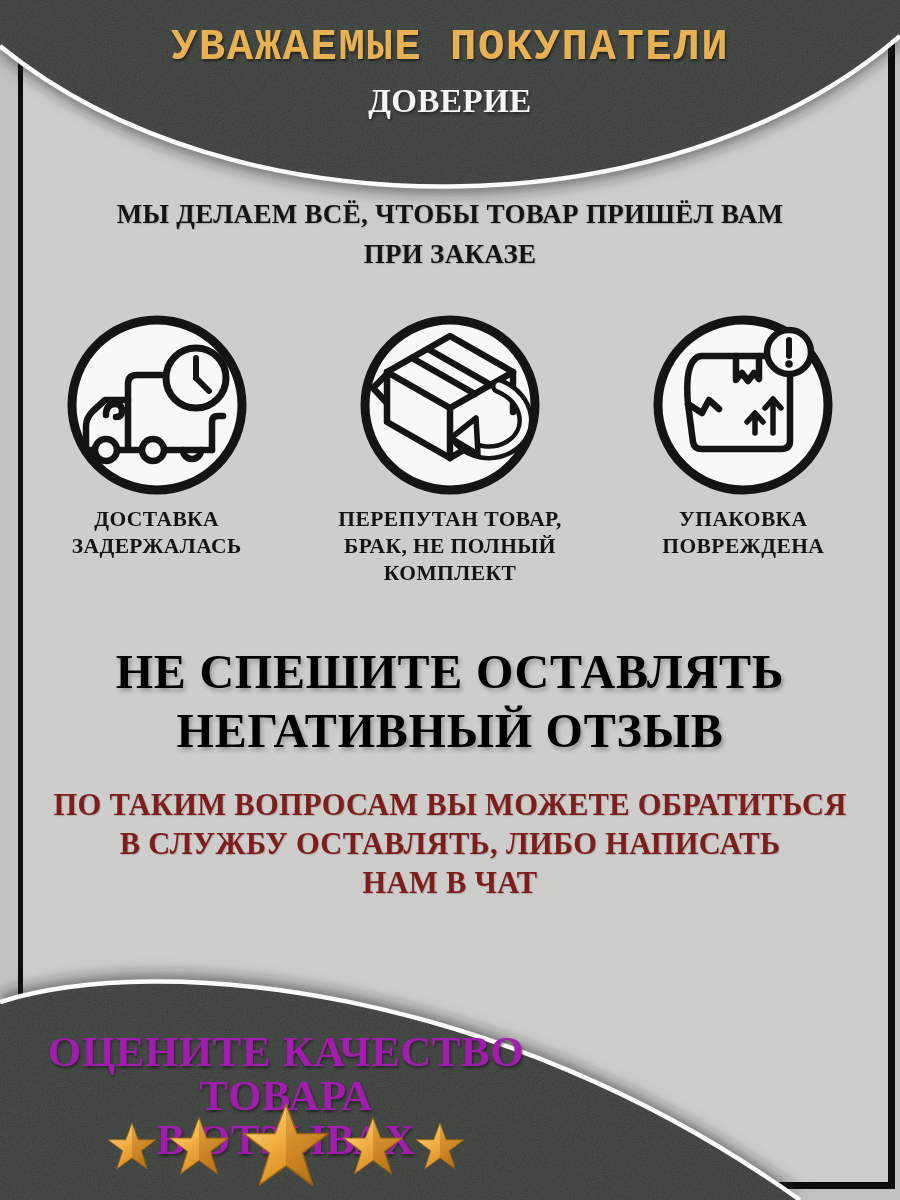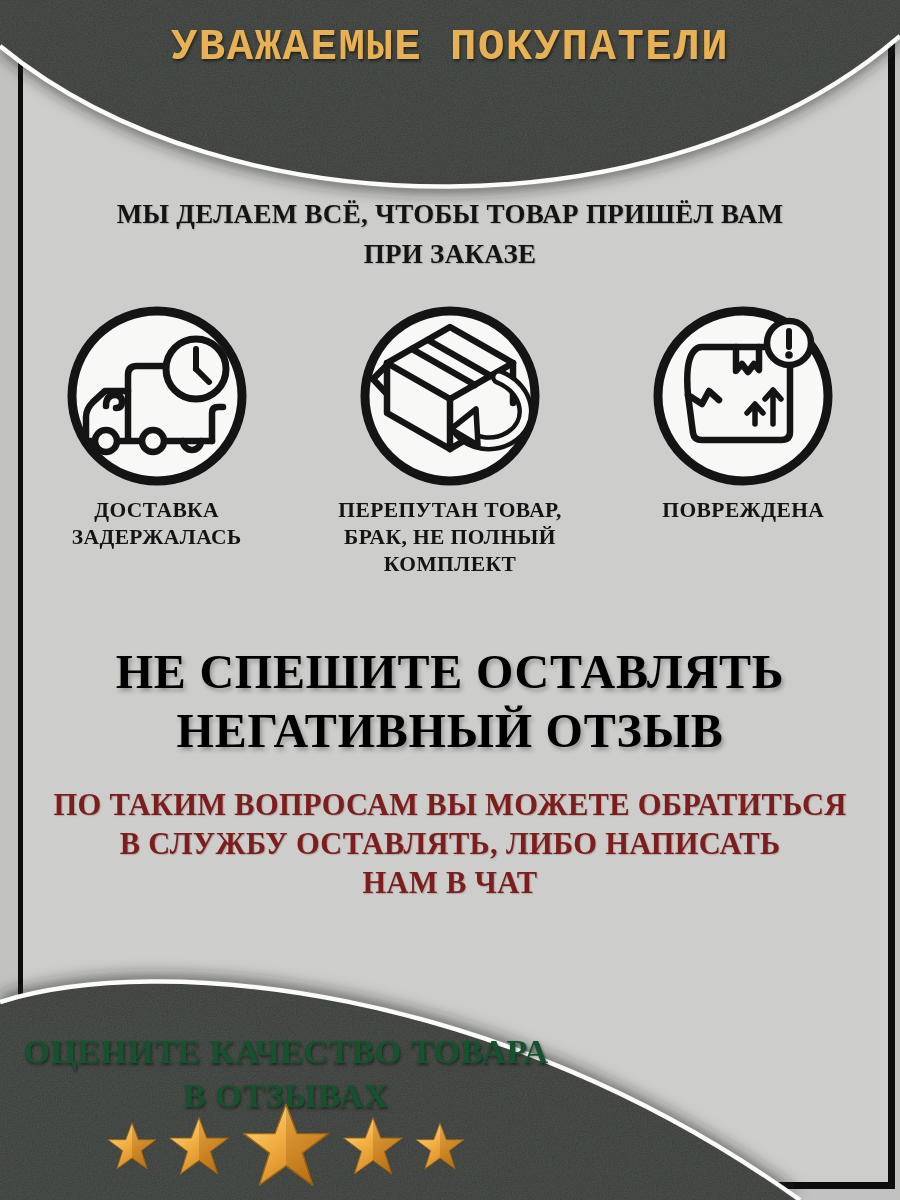--- a/index.html
+++ b/index.html
@@ -22,34 +22,34 @@
 
   
   .header-text{top:22px;}
   .h-title{font-size:44px;color:#e8b254;letter-spacing:1.5px;text-shadow:1px 2px 3px rgba(0,0,0,.55);font-family:Liberation Mono, monospace;}
   .h-sub{font-size:33px;color:#f5f5f2;line-height:38px;margin-top:10px;letter-spacing:.5px;text-shadow:1px 2px 3px rgba(0,0,0,.5);}
 
   
   .intro{top:194px;font-size:27px;line-height:40px;color:#141414;letter-spacing:.3px;text-shadow:1px 1px 1px rgba(0,0,0,.18);}
 
   
-  .issues{top:305px;left:10px;right:10px;position:absolute;display:flex;}
+  .issues{top:314px;left:10px;right:10px;position:absolute;display:flex;}
   .issue{flex:1;text-align:center;}
   .issue svg{display:block;margin:0 auto;}
   .issue-label{margin-top:10px;font-size:21.5px;line-height:27px;color:#141414;letter-spacing:.4px;}
 
   
   .warning{top:642px;font-size:48px;line-height:59px;color:#000000;letter-spacing:.8px;text-shadow:2px 3px 4px rgba(0,0,0,.28);}
 
   
   .support{top:786px;font-size:30.5px;line-height:39px;color:#7f1d1d;letter-spacing:.3px;text-shadow:1px 1px 1px rgba(0,0,0,.18);}
 
   
   .footer-text{top:1030px;left:12px;width:548px;position:absolute;text-align:center;
-    font-size:34px;line-height:44px;color:#14532d;letter-spacing:.5px;text-shadow:1px 2px 3px rgba(0,0,0,.5);}
+    font-size:43px;line-height:44px;color:#a21caf;letter-spacing:.5px;text-shadow:1px 2px 3px rgba(0,0,0,.5);}
   .stars{top:1102px;left:12px;width:548px;position:absolute;display:flex;
     justify-content:center;align-items:center;gap:9px;}
   .star-s{width:52px;height:50px;}
   .star-m{width:64px;height:62px;}
   .star-b{width:92px;height:89px;}
 </style>
 </head>
 <body>
 
 <div class="panel"></div>
@@ -81,20 +81,21 @@
   <g clip-path="url(#darkclip)" opacity="0.16">
     <rect width="900" height="1200" filter="url(#grain)"></rect>
   </g>
   <path d="M0,46 C230,235 670,235 900,36" fill="none" stroke="#fbfbf9" stroke-width="4.5"></path>
   <path d="M0,1002 C160,952 500,985 800,1200" fill="none" stroke="#fbfbf9" stroke-width="4.5"></path>
 </svg>
 
 <div class="abs ctr header-text">
   <div class="h-title">УВАЖАЕМЫЕ ПОКУПАТЕЛИ</div>
   <div class="h-sub">
+    <div>ДОВЕРИЕ</div>
   </div>
 </div>
 
 <div class="abs ctr intro">
   <div>МЫ ДЕЛАЕМ ВСЁ, ЧТОБЫ ТОВАР ПРИШЁЛ ВАМ</div>
   <div>ПРИ ЗАКАЗЕ</div>
 </div>
 
 <div class="issues">
 
@@ -155,20 +156,21 @@
       </g>
       <g fill="none" stroke="#141414" stroke-width="5.5" stroke-linecap="round" stroke-linejoin="round">
         <path d="M103,119 V100 M95,108 L103,99 L111,108"></path>
         <path d="M121,119 V85 M113,94 L121,85 L129,94"></path>
       </g>
       <circle cx="137" cy="38" r="22" fill="#f8f8f6" stroke="#141414" stroke-width="6.5"></circle>
       <path d="M137,26 V42" fill="none" stroke="#141414" stroke-width="6" stroke-linecap="round"></path>
       <circle cx="137" cy="50" r="3.8" fill="#141414"></circle>
     </svg>
     <div class="issue-label">
+      <div>УПАКОВКА</div>
       <div>ПОВРЕЖДЕНА</div>
     </div>
   </div>
 </div>
 
 <div class="abs ctr warning">
   <div>НЕ СПЕШИТЕ ОСТАВЛЯТЬ</div>
   <div>НЕГАТИВНЫЙ ОТЗЫВ</div>
 </div>
 

